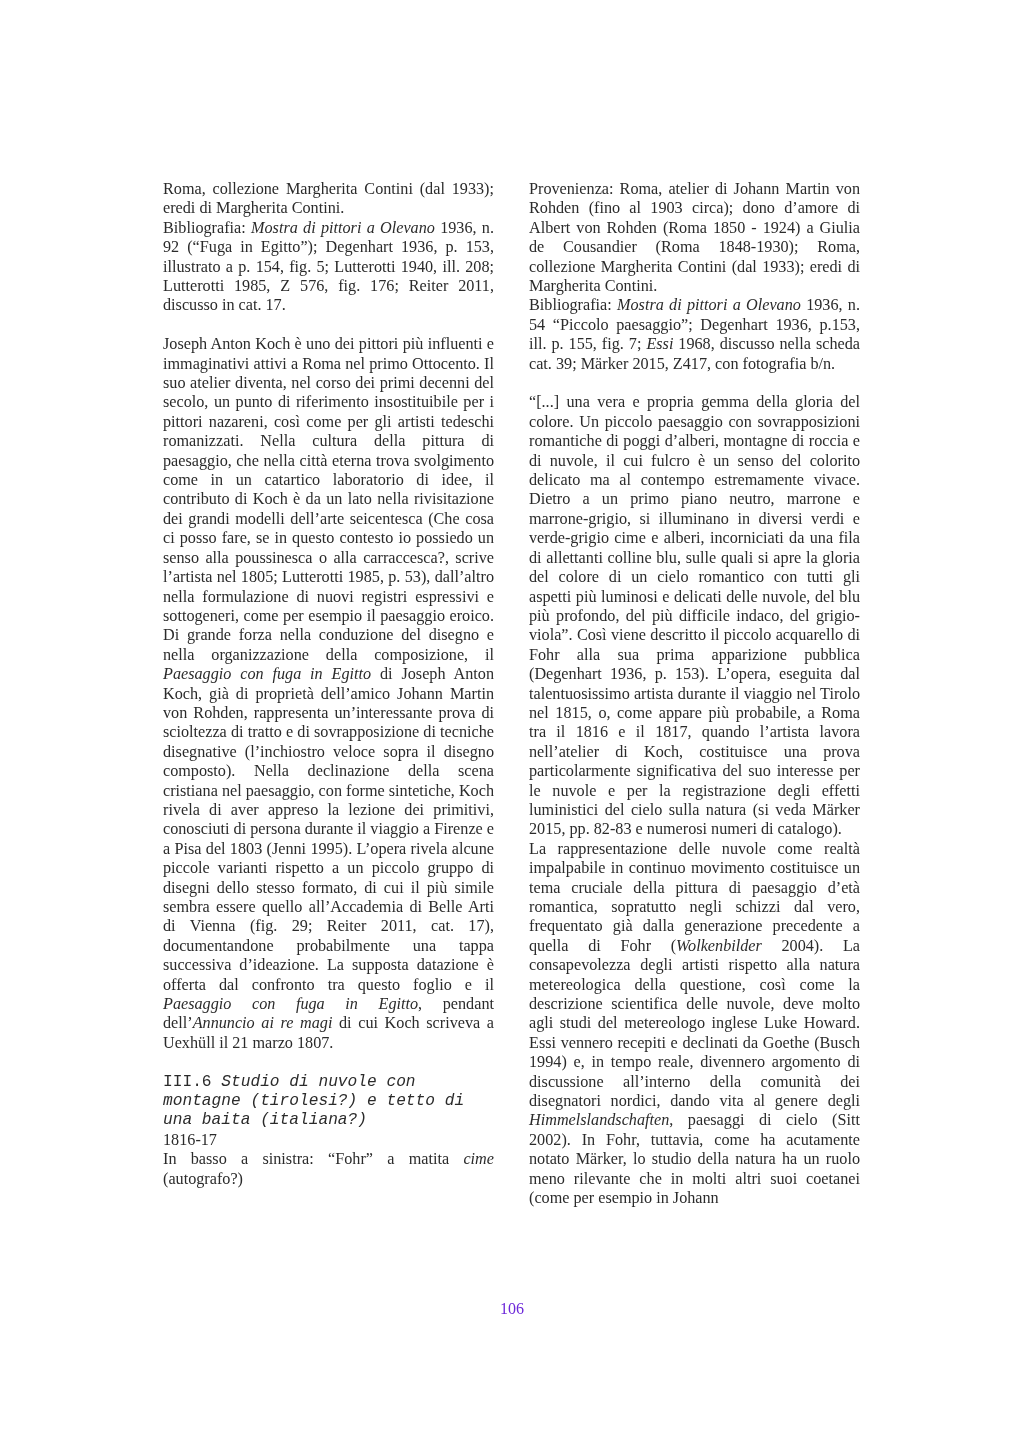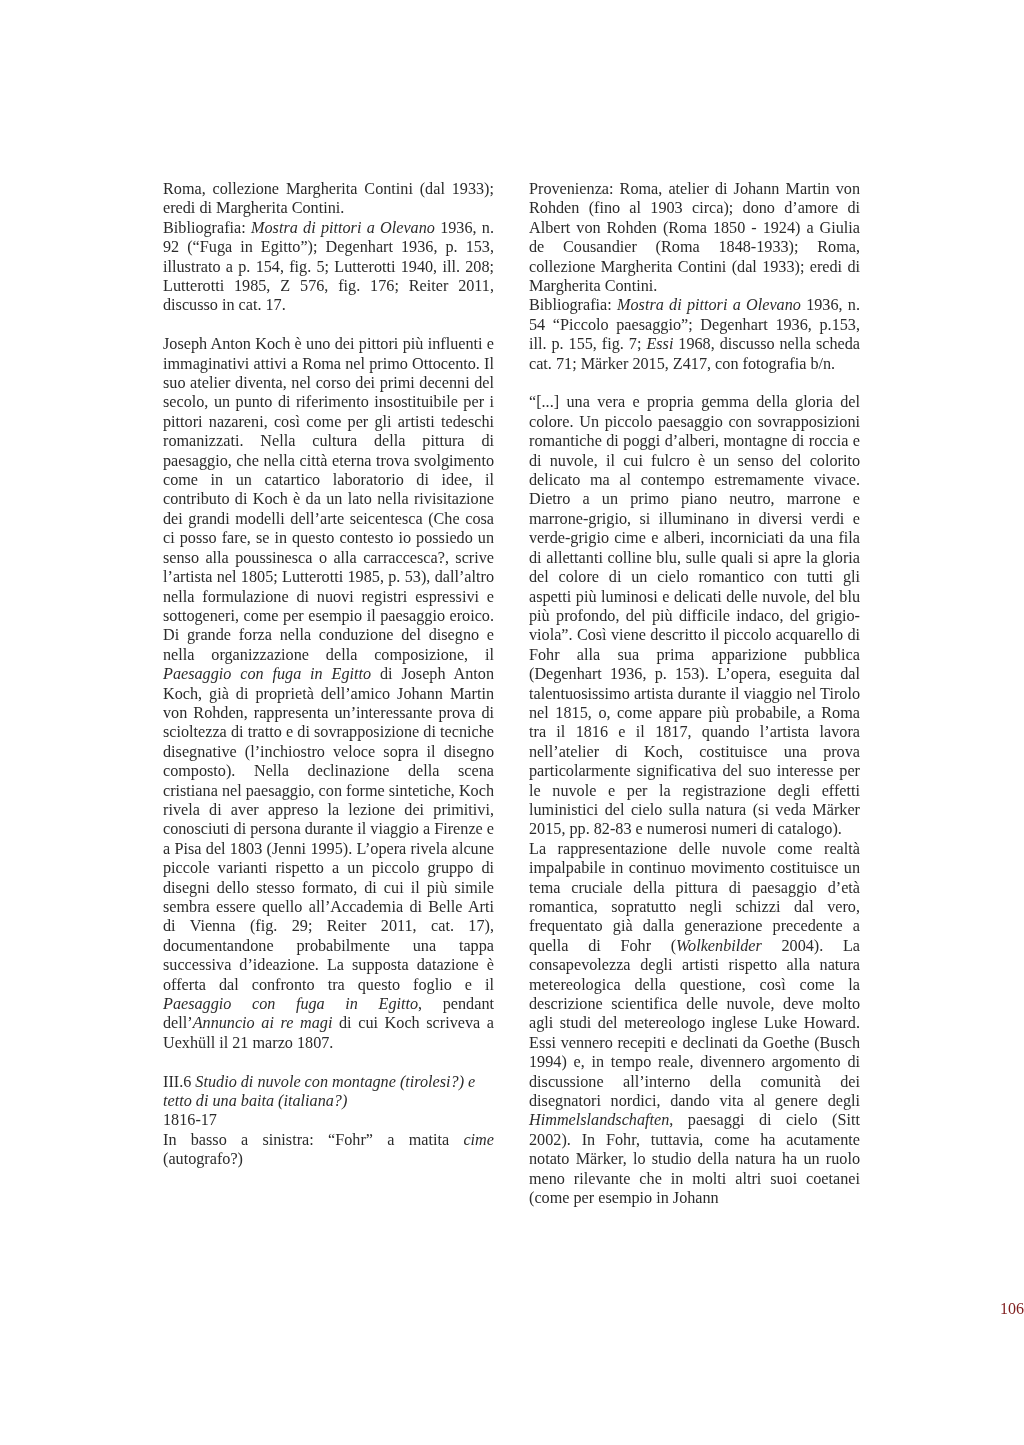--- a/index.html
+++ b/index.html
@@ -15,30 +15,30 @@
     color: #2b2b2b;
     text-align: justify;
     hyphens: manual;
   }
   .col-left { left: 163px; }
   .col-right { left: 529px; }
   .col p { margin: 0; }
   .gap { height: 19.4px; }
   .gap-lg { height: 19.4px; }
   .sc { font-variant: small-caps; }
-  .nojust { text-align: left; }
+  .nojust { text-align: left; font-family: Liberation Mono, monospace; }
   .folio {
     position: absolute;
     top: 1300px;
     left: 0;
     width: 1024px;
-    text-align: right;
+    text-align: center;
     font-family: "Liberation Serif", "DejaVu Serif", serif;
     font-size: 16px;
-    color: #7f1d1d;
+    color: #6d28d9;
   }
   i { font-style: italic; }
 </style>
 </head>
 <body>
 
 <div class="page">
 
   <div class="col col-left">
     <p>Roma, collezione Margherita Contini (dal 1933); eredi di Margherita Contini.</p>
@@ -47,21 +47,21 @@
     <p><span>Joseph Anton Koch è uno dei pittori più influenti e immaginativi attivi a Roma nel primo Ottocento. Il suo atelier diventa, nel corso dei primi decenni del secolo, un punto di riferimento insostituibile per i pittori nazareni, così come per gli artisti tedeschi romanizzati. Nella cultura della pittura di paesaggio, che nella città eterna trova svolgimento come in un catartico laboratorio di idee, il contributo di Koch è da un lato nella rivisitazione dei grandi modelli dell’arte seicentesca (Che cosa ci posso fare, se in questo contesto io possiedo un senso alla poussinesca o alla carraccesca?, scrive l’artista nel 1805; Lutterotti 1985, p. 53), dall’altro nella formulazione di nuovi registri espressivi e sottogeneri, come per esempio il paesaggio eroico. Di grande forza nella conduzione del disegno e nella organizzazione della composizione, il </span><i>Paesaggio con fuga in Egitto</i><span> di Joseph Anton Koch, già di proprietà dell’amico Johann Martin von Rohden, rappresenta un’interessante prova di scioltezza di tratto e di sovrapposizione di tecniche disegnative (l’inchiostro veloce sopra il disegno composto). Nella declinazione della scena cristiana nel paesaggio, con forme sintetiche, Koch rivela di aver appreso la lezione dei primitivi, conosciuti di persona durante il viaggio a Firenze e a Pisa del 1803 (Jenni 1995). L’opera rivela alcune piccole varianti rispetto a un piccolo gruppo di disegni dello stesso formato, di cui il più simile sembra essere quello all’Accademia di Belle Arti di Vienna (fig. 29; Reiter 2011, cat. 17), documentandone probabilmente una tappa successiva d’ideazione.  La supposta datazione è offerta dal confronto tra questo foglio e il </span><i>Paesaggio con fuga in Egitto</i><span>, pendant dell’</span><i>Annuncio ai re magi</i><span> di cui Koch scriveva a Uexhüll il 21 marzo 1807.</span></p>
     <div class="gap-lg"></div>
     <div>
       <p class="nojust"><span>III.6 </span><i>Studio di nuvole con montagne (tirolesi?) e tetto di una baita (italiana?)</i></p>
       <p>1816-17</p>
       <p><span>In basso a sinistra: “Fohr” a matita </span><i>cime</i><span> (autografo?)</span></p>
     </div>
   </div>
 
   <div class="col col-right">
-    <p>Provenienza: Roma, atelier di Johann Martin von Rohden (fino al 1903 circa); dono d’amore di Albert von Rohden (Roma 1850 - 1924) a Giulia de Cousandier (Roma 1848-1933); Roma, collezione Margherita Contini (dal 1933); eredi di Margherita Contini.</p>
-    <p><span>Bibliografia: </span><i>Mostra di pittori a Olevano</i><span> 1936, n. 54 “Piccolo paesaggio”; Degenhart 1936, p.153, ill. p. 155, fig. 7; </span><i>Essi</i><span> 1968, discusso nella scheda cat. 71;  Märker 2015, Z417, con fotografia b/n.</span></p>
+    <p>Provenienza: Roma, atelier di Johann Martin von Rohden (fino al 1903 circa); dono d’amore di Albert von Rohden (Roma 1850 - 1924) a Giulia de Cousandier (Roma 1848-1930); Roma, collezione Margherita Contini (dal 1933); eredi di Margherita Contini.</p>
+    <p><span>Bibliografia: </span><i>Mostra di pittori a Olevano</i><span> 1936, n. 54 “Piccolo paesaggio”; Degenhart 1936, p.153, ill. p. 155, fig. 7; </span><i>Essi</i><span> 1968, discusso nella scheda cat. 39;  Märker 2015, Z417, con fotografia b/n.</span></p>
     <div class="gap"></div>
     <p> “[...] una vera e propria gemma della gloria del colore. Un piccolo paesaggio con sovrapposizioni romantiche di poggi d’alberi, montagne di roccia e di nuvole, il cui fulcro è un senso del colorito delicato ma al contempo estremamente vivace. Dietro a un primo piano neutro, marrone e marrone-grigio, si illuminano in diversi verdi e verde-grigio cime e alberi, incorniciati da una fila di allettanti colline blu, sulle quali si apre la gloria del colore di un cielo romantico con tutti gli aspetti più luminosi e delicati delle nuvole, del blu più profondo, del più difficile indaco, del grigio-viola”. Così viene descritto il piccolo acquarello di Fohr alla sua prima apparizione pubblica (Degenhart 1936, p. 153). L’opera, eseguita dal talentuosissimo artista durante il viaggio nel Tirolo nel 1815, o, come appare più probabile, a Roma tra il 1816 e il 1817, quando l’artista lavora nell’atelier di Koch, costituisce una prova particolarmente significativa del suo interesse per le nuvole e per la registrazione degli effetti luministici del cielo sulla natura (si veda Märker 2015, pp. 82-83 e numerosi numeri di catalogo).</p>
     <p><span>La rappresentazione delle nuvole come realtà impalpabile in continuo movimento costituisce un tema cruciale della pittura di paesaggio d’età romantica, sopratutto negli schizzi dal vero, frequentato già dalla generazione precedente a quella di Fohr (</span><i>Wolkenbilder</i><span> 2004). La consapevolezza degli artisti rispetto alla natura metereologica della questione, così come la descrizione scientifica delle nuvole, deve molto agli studi del metereologo inglese Luke Howard. Essi vennero recepiti e declinati da Goethe (Busch 1994) e, in tempo reale, divennero argomento di discussione all’interno della comunità dei disegnatori nordici, dando vita al genere degli </span><i>Himmelslandschaften</i><span>, paesaggi di cielo (Sitt 2002). In Fohr, tuttavia, come ha acutamente notato Märker, lo studio della natura ha un ruolo meno rilevante che in molti altri suoi coetanei (come per esempio in Johann</span></p>
   </div>
 
   <div class="folio">106</div>
 </div>
 
 </body></html>

